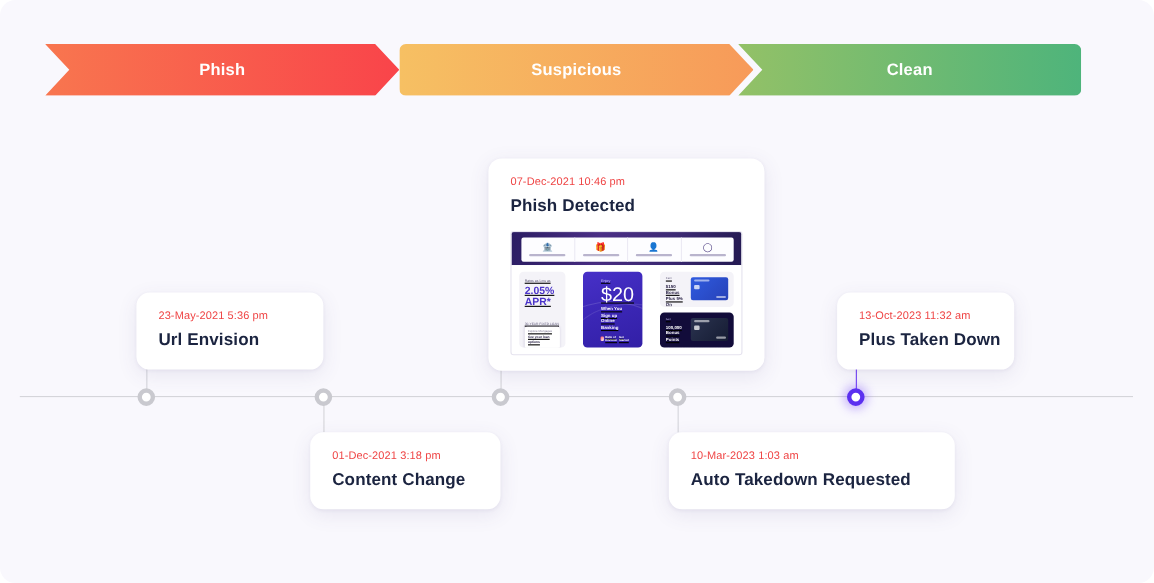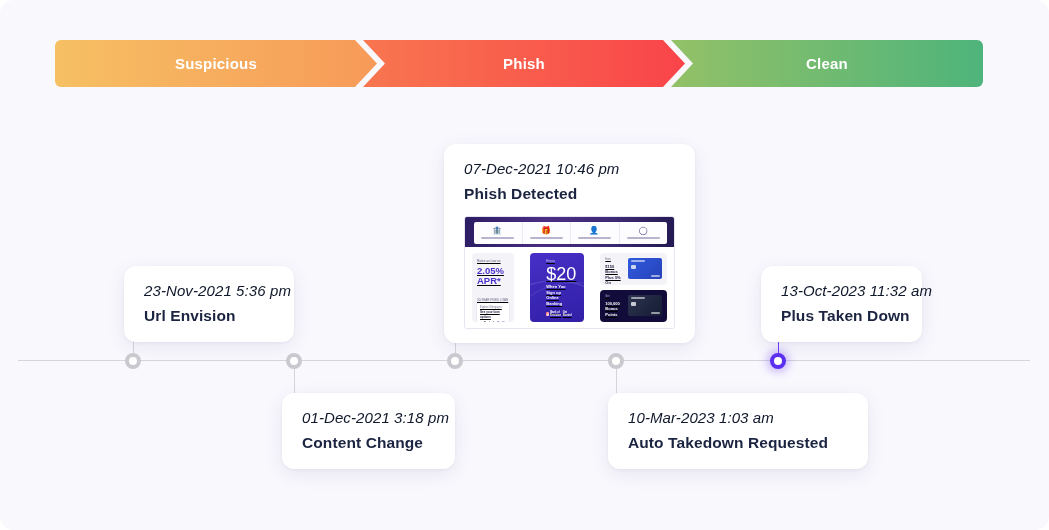--- a/index.html
+++ b/index.html
@@ -110,26 +110,25 @@
     position: absolute;
     background: #ffffff;
     border-radius: 12px;
     box-shadow: 0 5px 18px rgba(80, 72, 130, 0.10),
                 0 1px 3px rgba(80, 72, 130, 0.06);
     padding: 16px 20px 17px 20px;
     z-index: 4;
   }
 
   .card-date {
-    font-size: 15px;
-    color: #0f172a;
+    font-size: 10px;
+    color: #ef4444;
     letter-spacing: 0.1px;
     white-space: nowrap;
     margin-bottom: 8px;
-    font-style: italic;
   }
 
   .card-title {
     font-size: 15.5px;
     font-weight: bold;
     color: #1b2440;
     letter-spacing: 0.1px;
     white-space: nowrap;
   }
 
@@ -328,25 +327,25 @@
   }
   .to-fine { font-size: 2.4px; color: #7b7590; line-height: 3.6px; margin-top: 4px; }
   .to-fine.inv { color: #9a93c8; }
 </style>
 </head>
 <body>
 
 <div id="app">
 
   <div class="status-bar">
+    <div class="chev mid">
+      <span class="chev-label">Phish</span>
+    </div>
     <div class="chev first">
       <span class="chev-label">Suspicious</span>
-    </div>
-    <div class="chev mid">
-      <span class="chev-label">Phish</span>
     </div>
     <div class="chev last">
       <span class="chev-label">Clean</span>
     </div>
   </div>
 
   <div class="axis"></div>
 
   <div class="stem up" style="left:133px; top:330px; height:30px;"></div>
   <div class="stem down" style="left:294px; top:361px; height:32px;"></div>
@@ -354,21 +353,21 @@
   <div class="stem down" style="left:616px; top:361px; height:32px;"></div>
   <div class="stem up active" style="left:778px; top:330px; height:30px;"></div>
 
   <div class="node" style="left:133px;"></div>
   <div class="node" style="left:294px;"></div>
   <div class="node" style="left:455px;"></div>
   <div class="node" style="left:616px;"></div>
   <div class="node active" style="left:778px;"></div>
 
   <div class="card" id="card-url">
-    <div class="card-date">23-Nov-2021 5:36 pm</div>
+    <div class="card-date">23-May-2021 5:36 pm</div>
     <div class="card-title">Url Envision</div>
   </div>
 
   <div class="card" id="card-content">
     <div class="card-date">01-Dec-2021 3:18 pm</div>
     <div class="card-title">Content Change</div>
   </div>
 
   <div class="card" id="card-phish">
     <div class="card-date">07-Dec-2021 10:46 pm</div>

